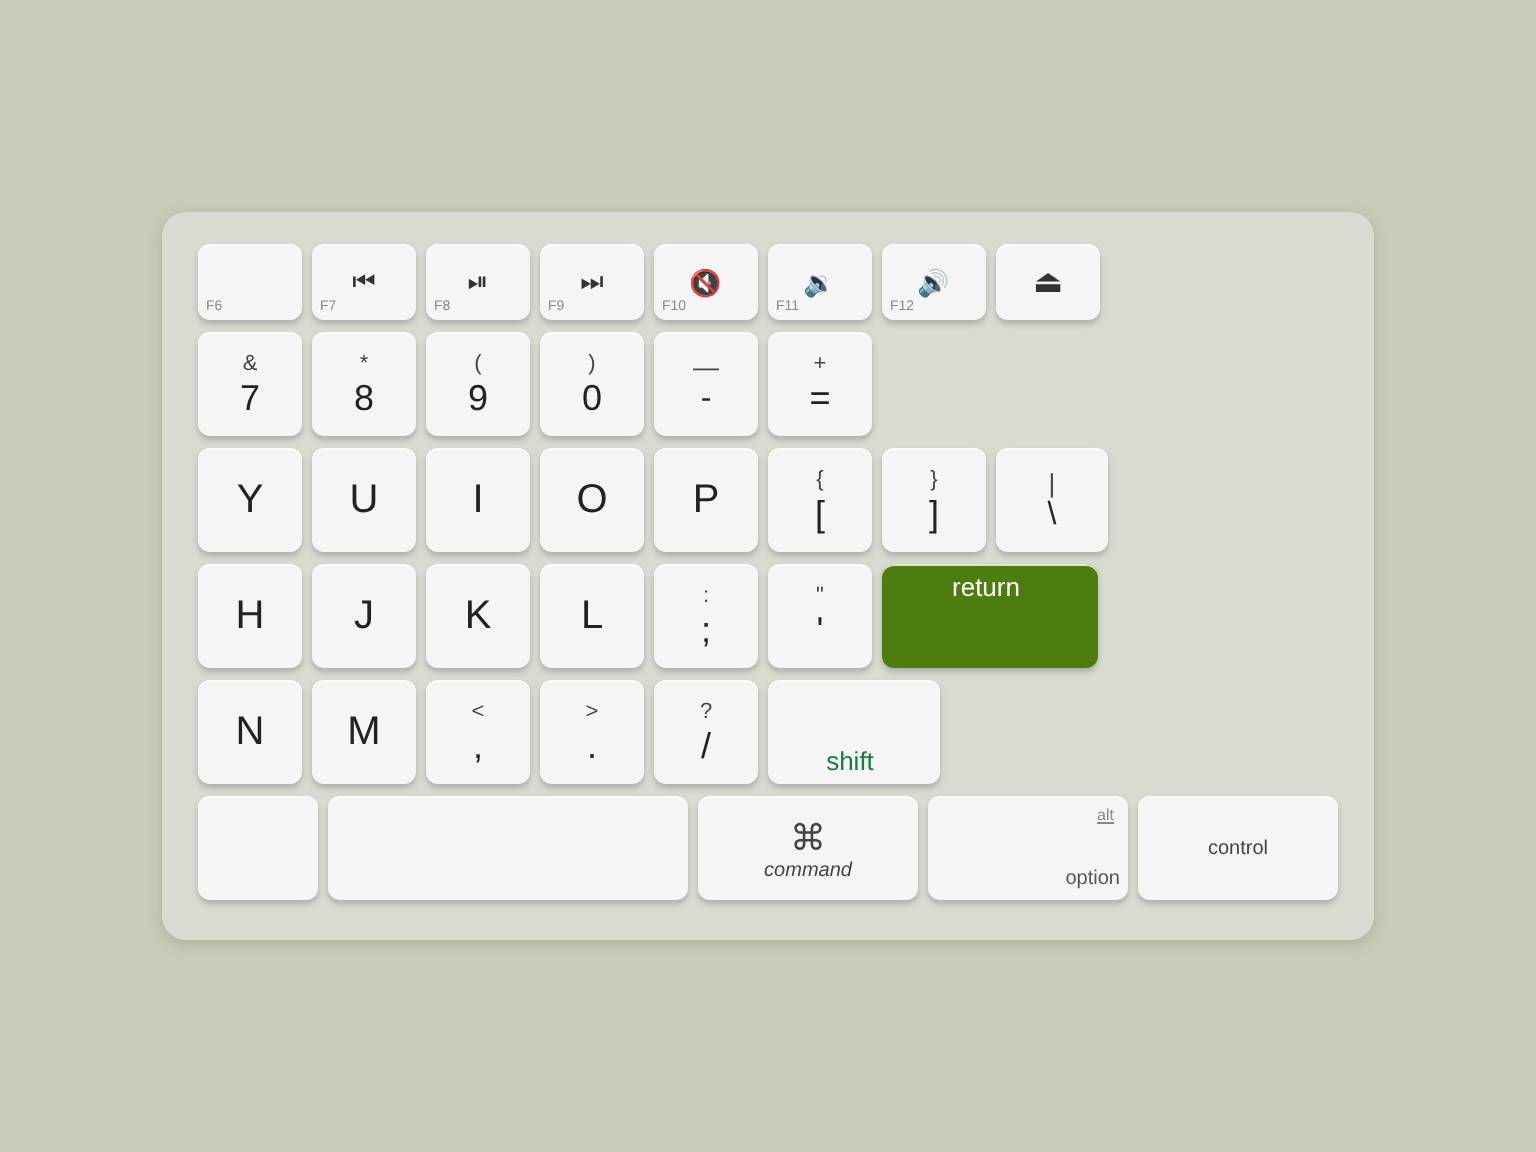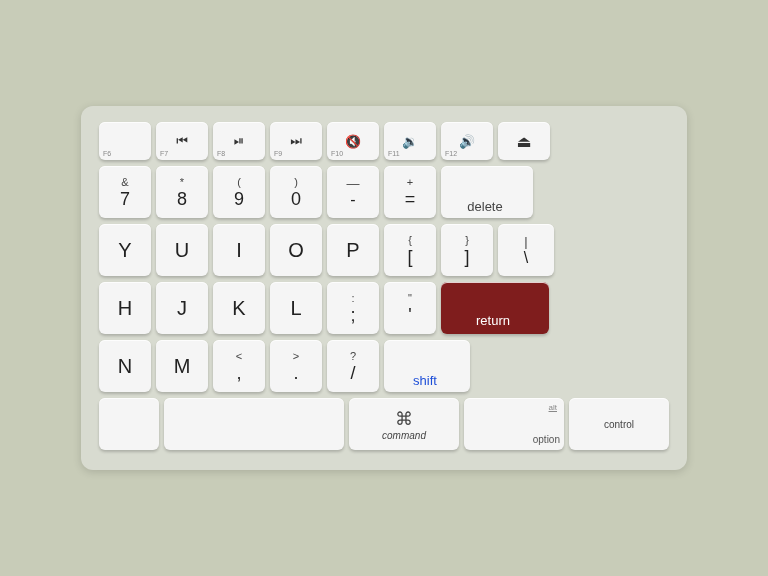--- a/index.html
+++ b/index.html
@@ -71,23 +71,23 @@
 
     .fn-key .fn-icon {
       font-size: 13px;
       color: #333;
     }
 
     
     .key-delete { min-width: 92px; justify-content: flex-end; padding-right: 10px; font-size: 13px; color: #444; }
     .key-return {
       min-width: 108px;
-      background: #7f1d1d;
+      background: #4d7c0f;
       color: white;
-      justify-content: flex-end;
+      justify-content: flex-start;
       padding-right: 10px;
       padding-bottom: 6px;
       font-size: 13px;
     }
 
     .key-shift { min-width: 86px; justify-content: flex-end; padding-right: 10px; font-size: 13px; color: #444; }
     .key-space { flex: 1; min-width: 180px; }
     .key-command { min-width: 110px; font-size: 12px; }
     .key-option { min-width: 100px; }
     .key-control { min-width: 100px; font-size: 12px; }
@@ -169,23 +169,20 @@
       <span class="lower">0</span>
     </div>
     <div class="key">
       <span class="upper" style="font-size:13px;">—</span>
       <span class="lower" style="font-size:16px;">-</span>
     </div>
     <div class="key">
       <span class="upper">+</span>
       <span class="lower">=</span>
     </div>
-    <div class="key key-delete">
-      <span style="font-size:13px;color:#444;">delete</span>
-    </div>
   </div>
 
   <div class="row">
     <div class="key">
       <span class="primary">Y</span>
     </div>
     <div class="key">
       <span class="primary">U</span>
     </div>
     <div class="key">
@@ -250,21 +247,21 @@
     </div>
     <div class="key">
       <span class="upper">&gt;</span>
       <span class="lower">.</span>
     </div>
     <div class="key">
       <span class="upper">?</span>
       <span class="lower">/</span>
     </div>
     <div class="key key-shift">
-      <span style="font-size:13px;color:#1d4ed8;">shift</span>
+      <span style="font-size:13px;color:#15803d;">shift</span>
     </div>
   </div>
 
   <div class="row">
     <div class="key" style="min-width:60px;"></div>
     <div class="key key-space"></div>
     <div class="key key-command" style="position:relative;">
       <span style="font-size:18px;color:#444;">⌘</span>
       <span style="font-size:10px;color:#444;font-style:italic;">command</span>
     </div>

